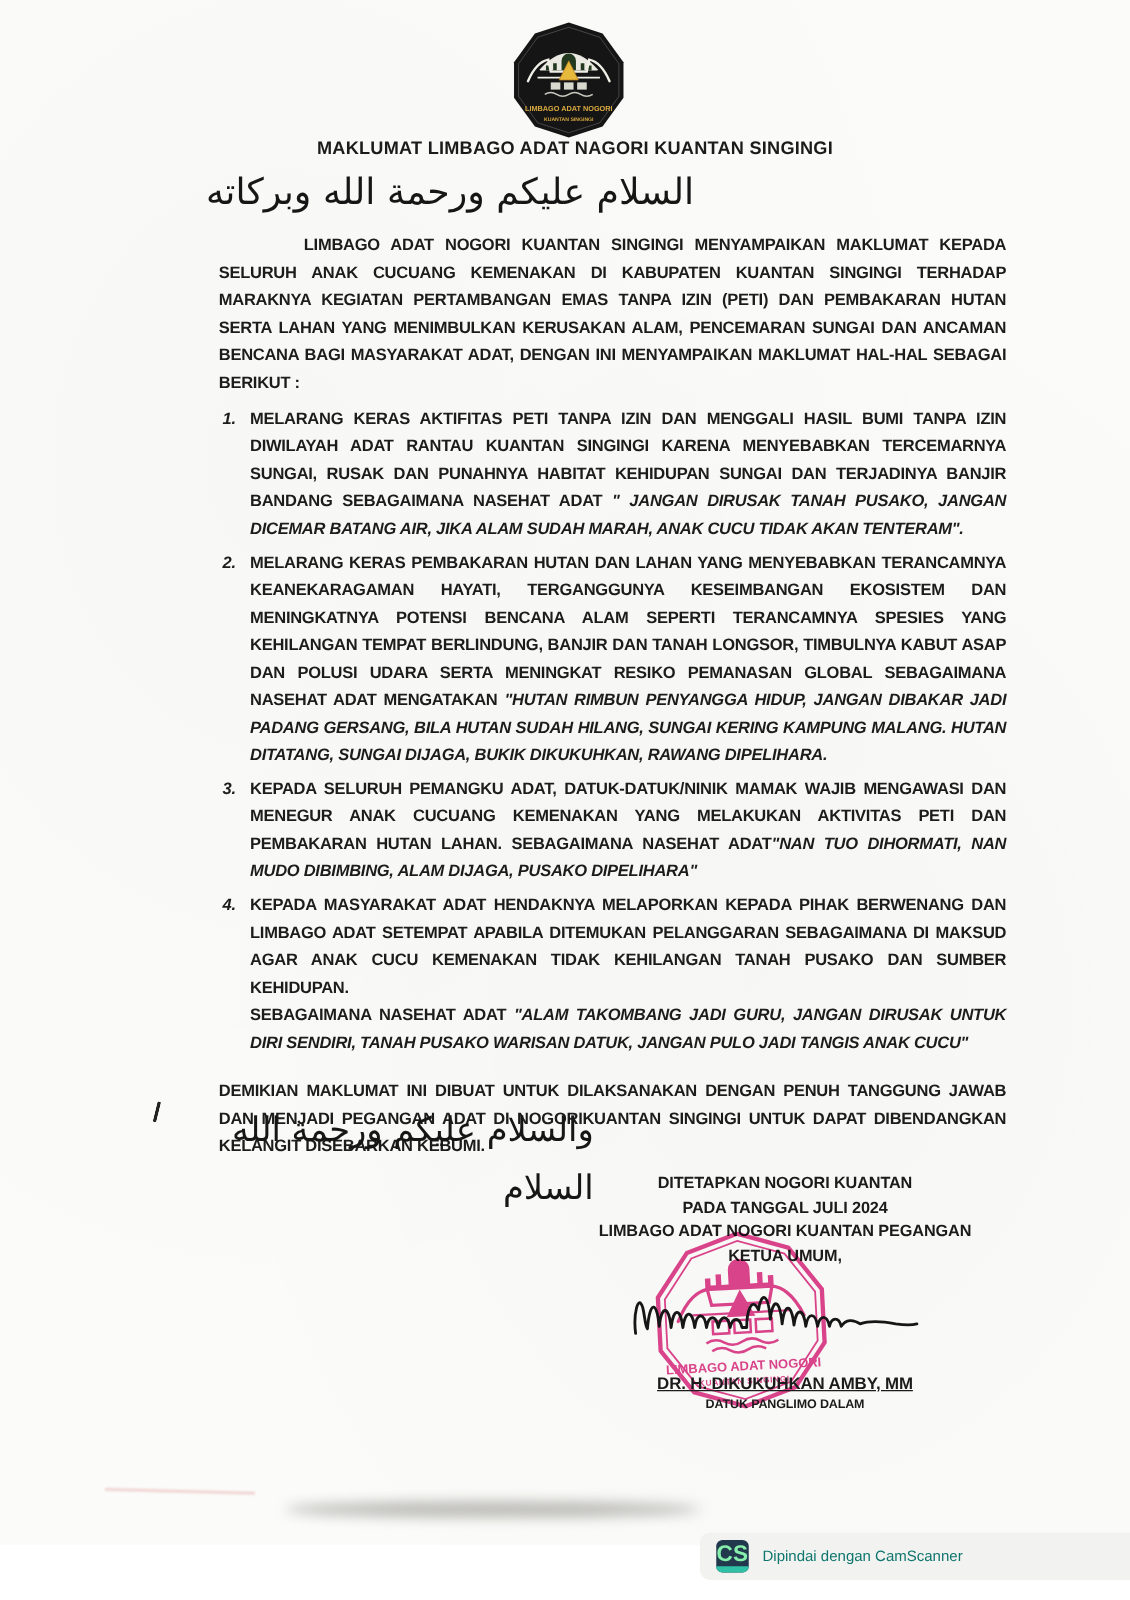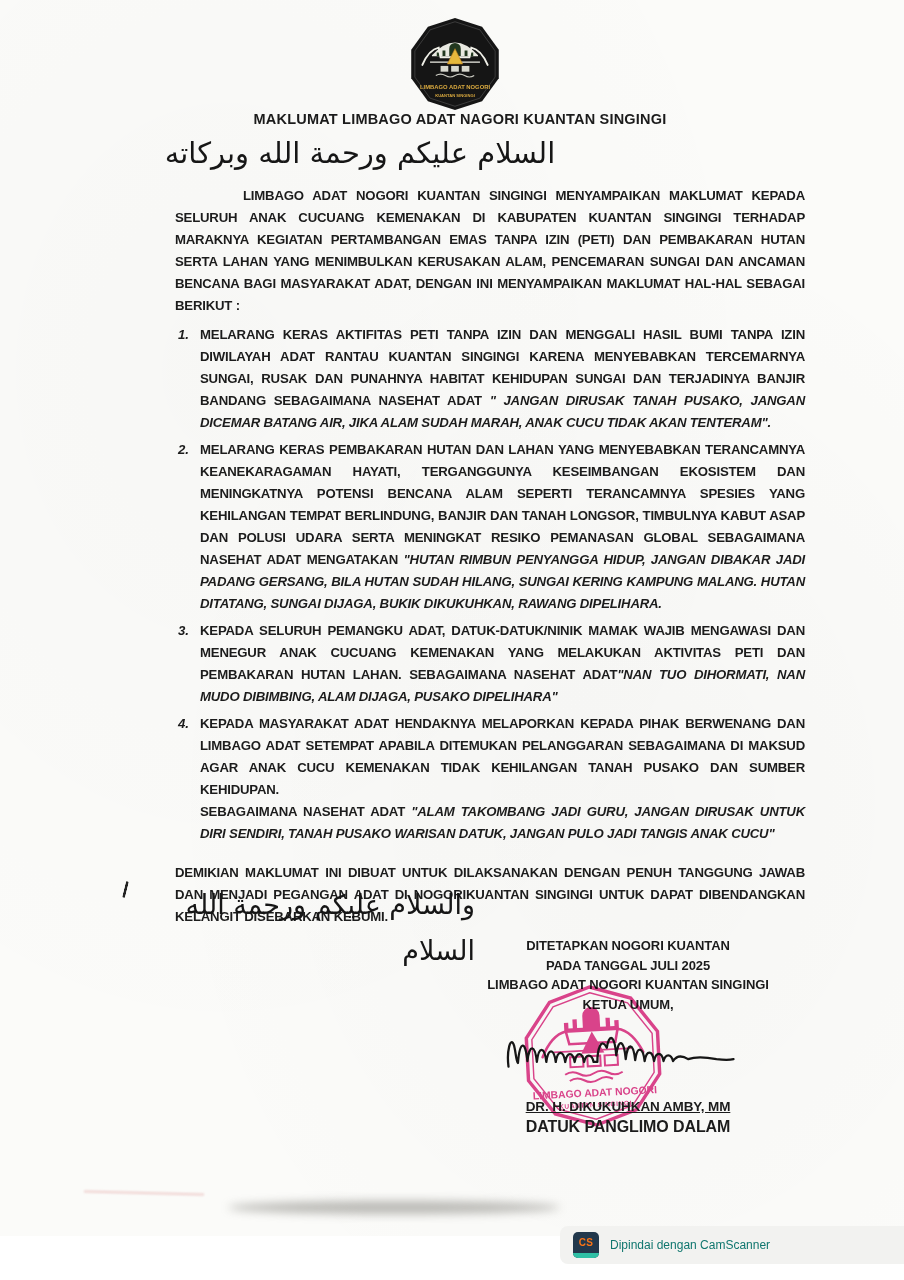--- a/index.html
+++ b/index.html
@@ -58,21 +58,21 @@
     position:absolute;top:984px;left:521px;width:144px;height:144px;
     transform:rotate(-3deg);mix-blend-mode:multiply;opacity:.92;
   }
   .signature-svg{position:absolute;top:1027px;left:497px;width:248px;height:52px;}
   .sig-name{
     position:absolute;top:1099px;left:448px;width:360px;text-align:center;
     font-size:13.5px;font-weight:700;text-decoration:underline;letter-spacing:-.1px;
   }
   .sig-title{
     position:absolute;top:1118px;left:448px;width:360px;text-align:center;
-    font-size:16px;font-weight:700;letter-spacing:-.1px;
+    font-size:10px;font-weight:700;letter-spacing:-.1px;
   }
   
   .smudge{
     position:absolute;top:1201px;left:228px;width:332px;height:13px;
     background:#85847e;border-radius:50%;filter:blur(5px);opacity:.55;
   }
   .edge-line{
     position:absolute;top:1192px;left:84px;width:120px;height:2px;
     background:rgba(205,90,90,.28);transform:rotate(1.5deg);filter:blur(1px);
   }
@@ -80,21 +80,21 @@
   .cs-badge{
     position:absolute;top:1226px;left:560px;width:352px;height:38px;
     background:#f2f2f0;border-radius:8px;display:flex;align-items:center;
     padding-left:13px;box-sizing:border-box;gap:11px;
   }
   .cs-icon{
     width:26px;height:26px;border-radius:5px;background:#22384c;position:relative;
     display:flex;align-items:center;justify-content:center;flex:0 0 auto;
   }
   .cs-icon .cs-letters{
-    color:#f97316;font-weight:700;font-size:10px;letter-spacing:.3px;line-height:1;
+    color:#86efac;font-weight:700;font-size:18px;letter-spacing:.3px;line-height:1;
     position:relative;top:-2px;
   }
   .cs-icon .cs-strip{
     position:absolute;left:0;bottom:0;width:100%;height:5px;
     background:#2fc0a5;border-radius:0 0 5px 5px;
   }
   .cs-text{font-size:12px;color:#0f766e;white-space:nowrap;}
 </style>
 </head>
 <body>
@@ -136,22 +136,22 @@
         <li><span class="num">4.</span><span>KEPADA MASYARAKAT ADAT HENDAKNYA MELAPORKAN KEPADA PIHAK BERWENANG DAN LIMBAGO ADAT SETEMPAT APABILA DITEMUKAN PELANGGARAN SEBAGAIMANA DI MAKSUD AGAR ANAK CUCU KEMENAKAN TIDAK KEHILANGAN TANAH PUSAKO DAN SUMBER KEHIDUPAN.</span><br><span>SEBAGAIMANA NASEHAT ADAT </span><span class="quote">"ALAM TAKOMBANG JADI GURU, JANGAN DIRUSAK UNTUK DIRI SENDIRI, TANAH PUSAKO WARISAN DATUK, JANGAN PULO JADI TANGIS ANAK CUCU"</span></li>
       </ol>
     <p class="closing">DEMIKIAN  MAKLUMAT INI DIBUAT UNTUK DILAKSANAKAN DENGAN PENUH TANGGUNG JAWAB DAN MENJADI PEGANGAN ADAT DI NOGORIKUANTAN SINGINGI UNTUK DAPAT DIBENDANGKAN KELANGIT DISEBARKAN KEBUMI.</p>
   </div>
 
   <div class="pen-mark"></div>
   <div class="arabic-closing">والسلام عليكم ورحمة الله السلام</div>
 
   <div class="sig-head">
     <div>DITETAPKAN NOGORI KUANTAN</div>
-    <div>PADA TANGGAL JULI 2025</div>
-    <div>LIMBAGO ADAT NOGORI KUANTAN SINGINGI</div>
+    <div>PADA TANGGAL JULI 2024</div>
+    <div>LIMBAGO ADAT NOGORI KUANTAN PEGANGAN</div>
     <div>KETUA UMUM,</div>
   </div>
 
   <div class="stamp">
     <svg viewBox="0 0 100 100" width="144" height="144">
       <g stroke="#dd3585" fill="none">
         <polygon points="50,2 78.2,11.2 95.6,35.2 95.6,64.8 78.2,88.8 50,98 21.8,88.8 4.4,64.8 4.4,35.2 21.8,11.2" stroke-width="2.4"></polygon>
         <polygon points="50,6 75.9,14.4 91.8,36.4 91.8,63.6 75.9,85.6 50,94 24.1,85.6 8.2,63.6 8.2,36.4 24.1,14.4" stroke-width="1"></polygon>
       </g>
       <path d="M31,30 v-4 h3 v4 h3 v-6 h3 v6 h4 v-8 a6,6 0 0 1 12,0 v8 h4 v-6 h3 v6 h3 v-4 h3 v4 l0,3 H31 Z" fill="#dd3585"></path>

